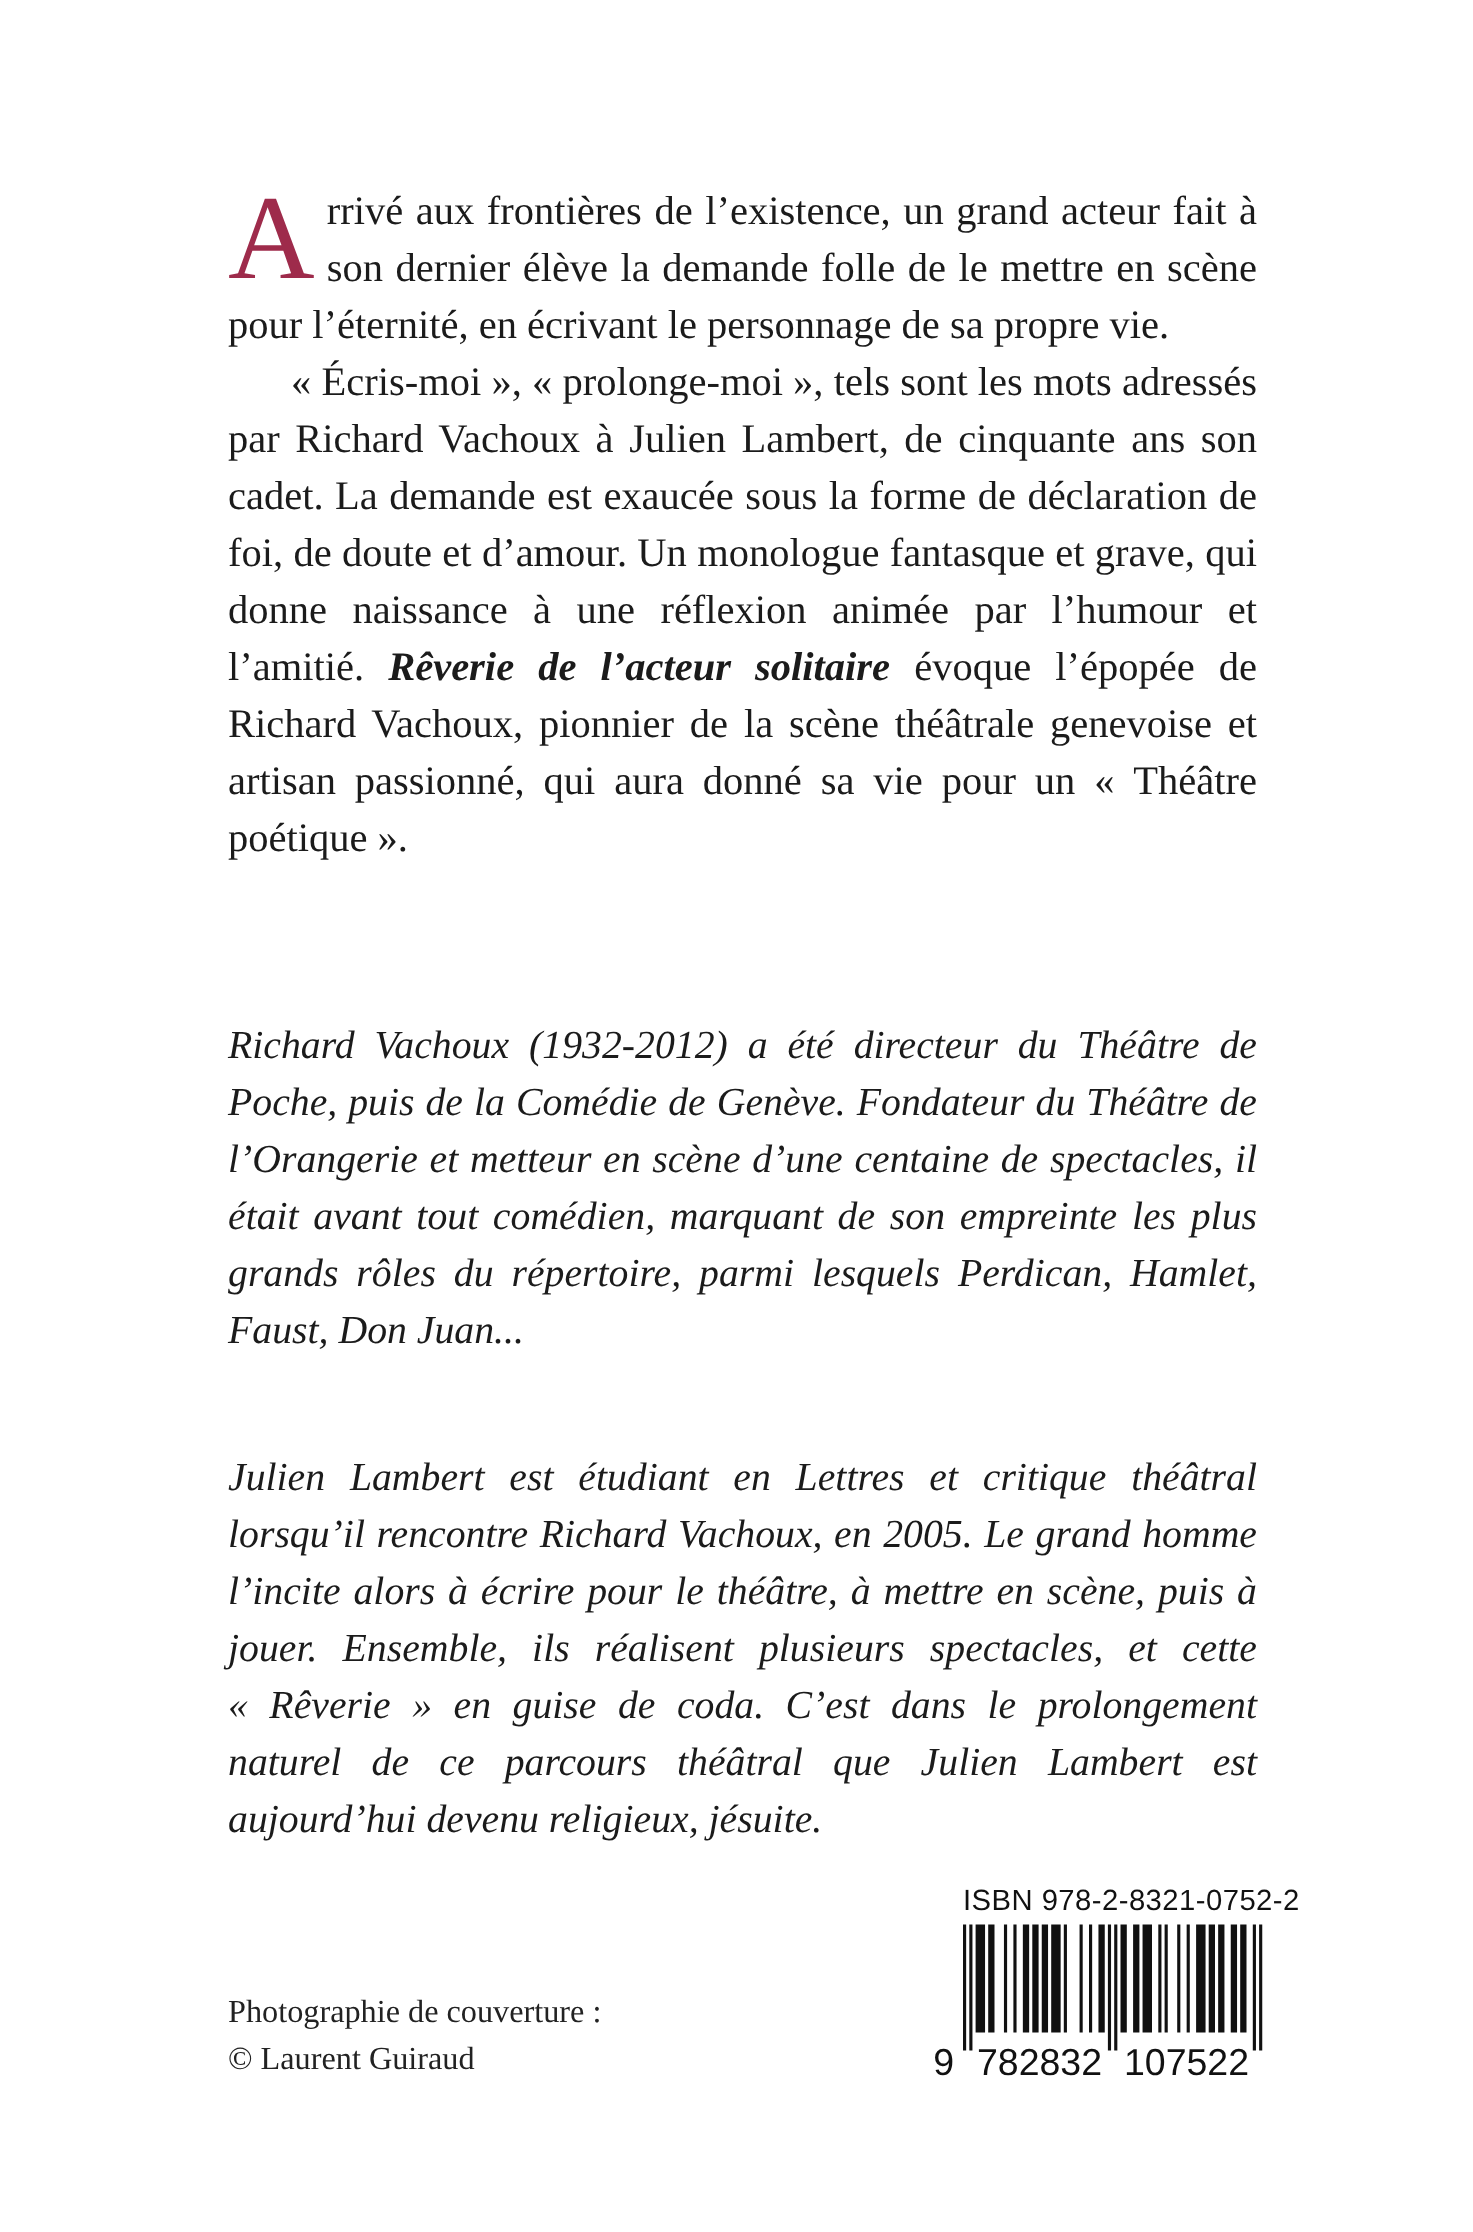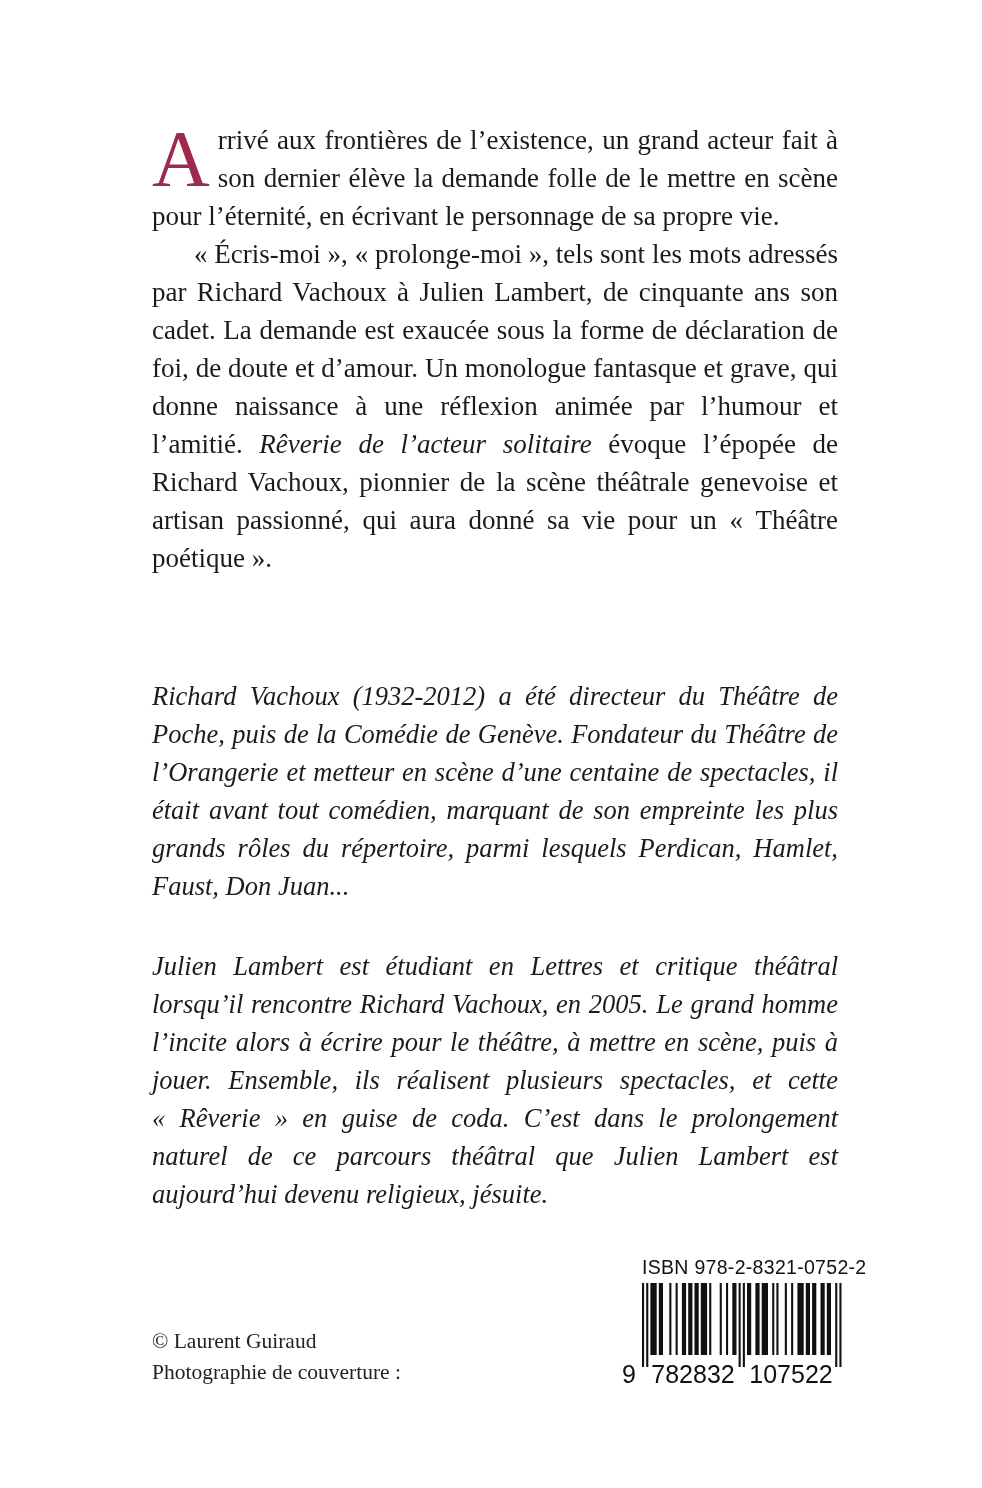--- a/index.html
+++ b/index.html
@@ -32,32 +32,32 @@
     color: #1b1b1b;
   }
   .dropcap {
     float: left;
     font-size: 80px;
     line-height: 62px;
     padding: 7px 8px 0 0;
     color: #9e2b4b;
   }
   .para-indent { text-indent: 42px; }
-  .book-title { font-style: italic; }
+  .book-title { font-style: italic; font-weight: bold; }
 
   
   .bio {
     margin: 0;
     font-style: italic;
     font-size: 26.5px;
     line-height: 38px;
     text-align: justify;
   }
   .bio-first { margin-top: 100px; }
-  .bio-second { margin-top: 42px; }
+  .bio-second { margin-top: 60px; }
 
   
   .credit {
     position: absolute;
     left: 152px;
     top: 1326px;
     font-size: 21.5px;
     line-height: 31px;
     color: #222222;
   }
@@ -95,22 +95,22 @@
     <p class="para"><span class="dropcap">A</span><span>rrivé aux frontières de l’existence, un grand acteur fait à son dernier élève la demande folle de le mettre en scène pour l’éternité, en écrivant le personnage de sa propre vie.</span></p>
 
     <p class="para para-indent"><span>«&nbsp;Écris-moi&nbsp;», «&nbsp;prolonge-moi&nbsp;», tels sont les mots adressés par Richard Vachoux à Julien Lambert, de cinquante ans son cadet. La demande est exaucée sous la forme de déclaration de foi, de doute et d’amour. Un monologue fantasque et grave, qui donne naissance à une réflexion animée par l’humour et l’amitié. </span><span class="book-title">Rêverie de l’acteur solitaire</span><span> évoque l’épopée de Richard Vachoux, pionnier de la scène théâtrale genevoise et artisan passionné, qui aura donné sa vie pour un «&nbsp;Théâtre poétique&nbsp;».</span></p>
 
     <p class="bio bio-first">Richard Vachoux (1932-2012) a été directeur du Théâtre de Poche, puis de la Comédie de Genève. Fondateur du Théâtre de l’Orangerie et metteur en scène d’une centaine de spectacles, il était avant tout comédien, marquant de son empreinte les plus grands rôles du répertoire, parmi lesquels Perdican, Hamlet, Faust, Don Juan...</p>
 
     <p class="bio bio-second">Julien Lambert est étudiant en Lettres et critique théâtral lorsqu’il rencontre Richard Vachoux, en 2005. Le grand homme l’incite alors à écrire pour le théâtre, à mettre en scène, puis à jouer. Ensemble, ils réalisent plusieurs spectacles, et cette «&nbsp;Rêverie&nbsp;» en guise de coda. C’est dans le prolongement naturel de ce parcours théâtral que Julien Lambert est aujourd’hui devenu religieux, jésuite.</p>
   </main>
 
   <div class="credit">
+    <div>Photographie de couverture&nbsp;:</div>
     <div>© Laurent Guiraud</div>
-    <div>Photographie de couverture&nbsp;:</div>
   </div>
 
   <div class="isbn-block">
     <div class="isbn-label">ISBN 978-2-8321-0752-2</div>
     <svg class="barcode" width="232" height="106" viewBox="0 0 232 106" aria-hidden="true">
       <g id="barcode-bars">
           <rect x="30.00" y="2" width="2.10" height="84" fill="#111111"></rect>
           <rect x="34.20" y="2" width="2.10" height="84" fill="#111111"></rect>
           <rect x="38.40" y="2" width="6.30" height="72" fill="#111111"></rect>
           <rect x="46.80" y="2" width="4.20" height="72" fill="#111111"></rect>

